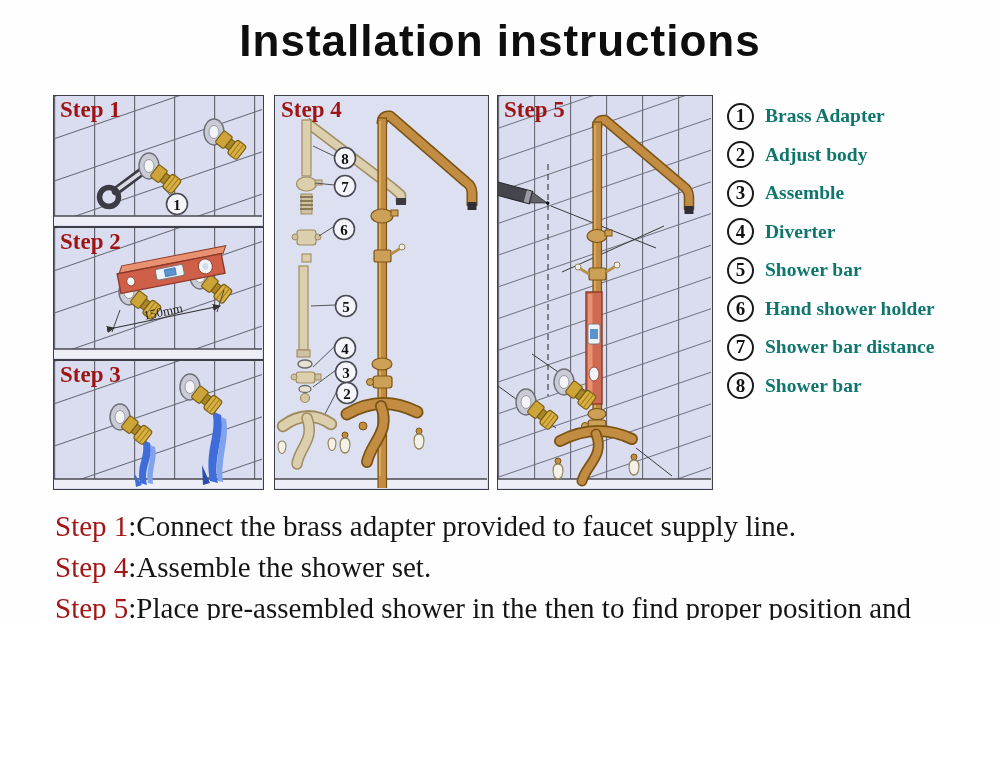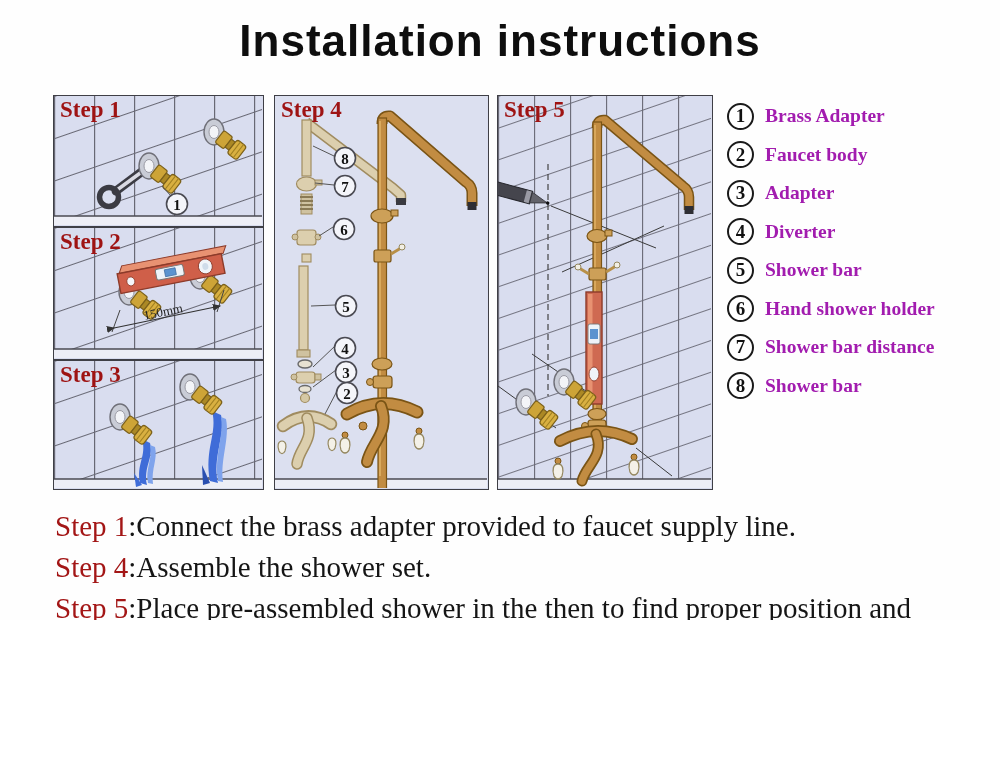--- a/index.html
+++ b/index.html
@@ -9,21 +9,21 @@
          font-family:"Liberation Sans",sans-serif;font-weight:700;font-size:44px;
          letter-spacing:1px;color:#0e0e0e;}
   .panel{position:absolute;border:1.7px solid #3f3f46;background:#d9ddef;box-sizing:border-box;}
   .panel svg{display:block;}
   .steplabel{position:absolute;top:1px;left:6px;font-weight:700;font-size:23px;color:#9e1313;}
   .legend{position:absolute;left:727px;top:102px;}
   .legend-row{display:flex;align-items:center;height:28px;margin-bottom:10.5px;}
   .lnum{display:inline-flex;align-items:center;justify-content:center;width:27px;height:27px;
         border:2px solid #1a1a1a;border-radius:50%;font-weight:700;font-size:19px;color:#111;
         box-sizing:border-box;background:#fff;}
-  .llabel{margin-left:11px;font-weight:700;font-size:19.5px;color:#a21caf;white-space:nowrap;}
+  .llabel{margin-left:11px;font-weight:700;font-size:19.5px;color:#0f766e;white-space:nowrap;}
   .instructions{position:absolute;left:55px;top:510px;width:920px;}
   .line{height:41px;font-size:29px;color:#151515;white-space:nowrap;}
   .line .slabel{color:#a31616;}
   .line.cont{margin-left:82px;}
   text{font-family:"Liberation Serif",serif;}
 </style>
 </head>
 <body>
 
 <div class="canvas">
@@ -284,25 +284,25 @@
     <span class="steplabel">Step 5</span>
   </div>
 
   <div class="legend">
     <div class="legend-row">
       <span class="lnum">1</span>
       <span class="llabel">Brass Adapter</span>
     </div>
     <div class="legend-row">
       <span class="lnum">2</span>
-      <span class="llabel">Faucet body</span>
+      <span class="llabel">Adjust body</span>
     </div>
     <div class="legend-row">
       <span class="lnum">3</span>
-      <span class="llabel">Adapter</span>
+      <span class="llabel">Assemble</span>
     </div>
     <div class="legend-row">
       <span class="lnum">4</span>
       <span class="llabel">Diverter</span>
     </div>
     <div class="legend-row">
       <span class="lnum">5</span>
       <span class="llabel">Shower bar</span>
     </div>
     <div class="legend-row">

